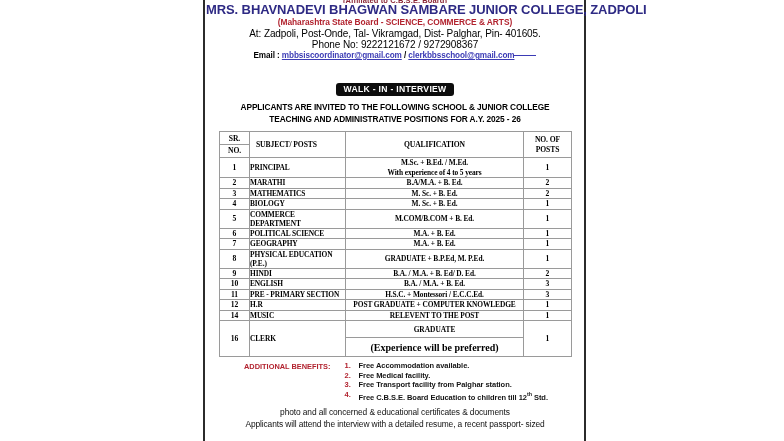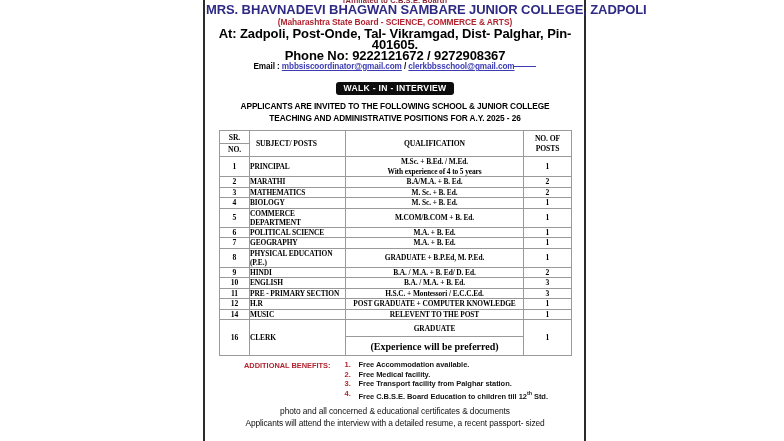--- a/index.html
+++ b/index.html
@@ -64,22 +64,22 @@
   .lh-board {
     font-family: "Liberation Sans", sans-serif;
     font-size: 8.4px;
     font-weight: bold;
     color: #b2232f;
     line-height: 11px;
     letter-spacing: -0.05px;
   }
   .lh-addr, .lh-phone {
     font-family: "Liberation Sans", sans-serif;
-    font-size: 13px;
-    font-weight: bold;
+    font-size: 10px;
+    font-weight: normal;
     color: #000;
     line-height: 11px;
     letter-spacing: -0.1px;
   }
   .lh-email {
     font-family: "Liberation Sans", sans-serif;
     font-size: 8.2px;
     font-weight: bold;
     color: #000;
     line-height: 11px;
@@ -94,21 +94,21 @@
   .lh-email .mail-trail {
     display: inline-block;
     width: 22px;
     border-bottom: 1px solid #3b3bb5;
     vertical-align: 2px;
   }
 
   
   .badge-wrap {
     text-align: center;
-    margin-top: 5px;
+    margin-top: 17px;
   }
   .walkin-badge {
     display: inline-block;
     background: #0d0d0d;
     color: #ffffff;
     font-family: "Liberation Sans", sans-serif;
     font-size: 8.6px;
     font-weight: bold;
     letter-spacing: 0.3px;
     padding: 1.5px 7px 2px 7px;

